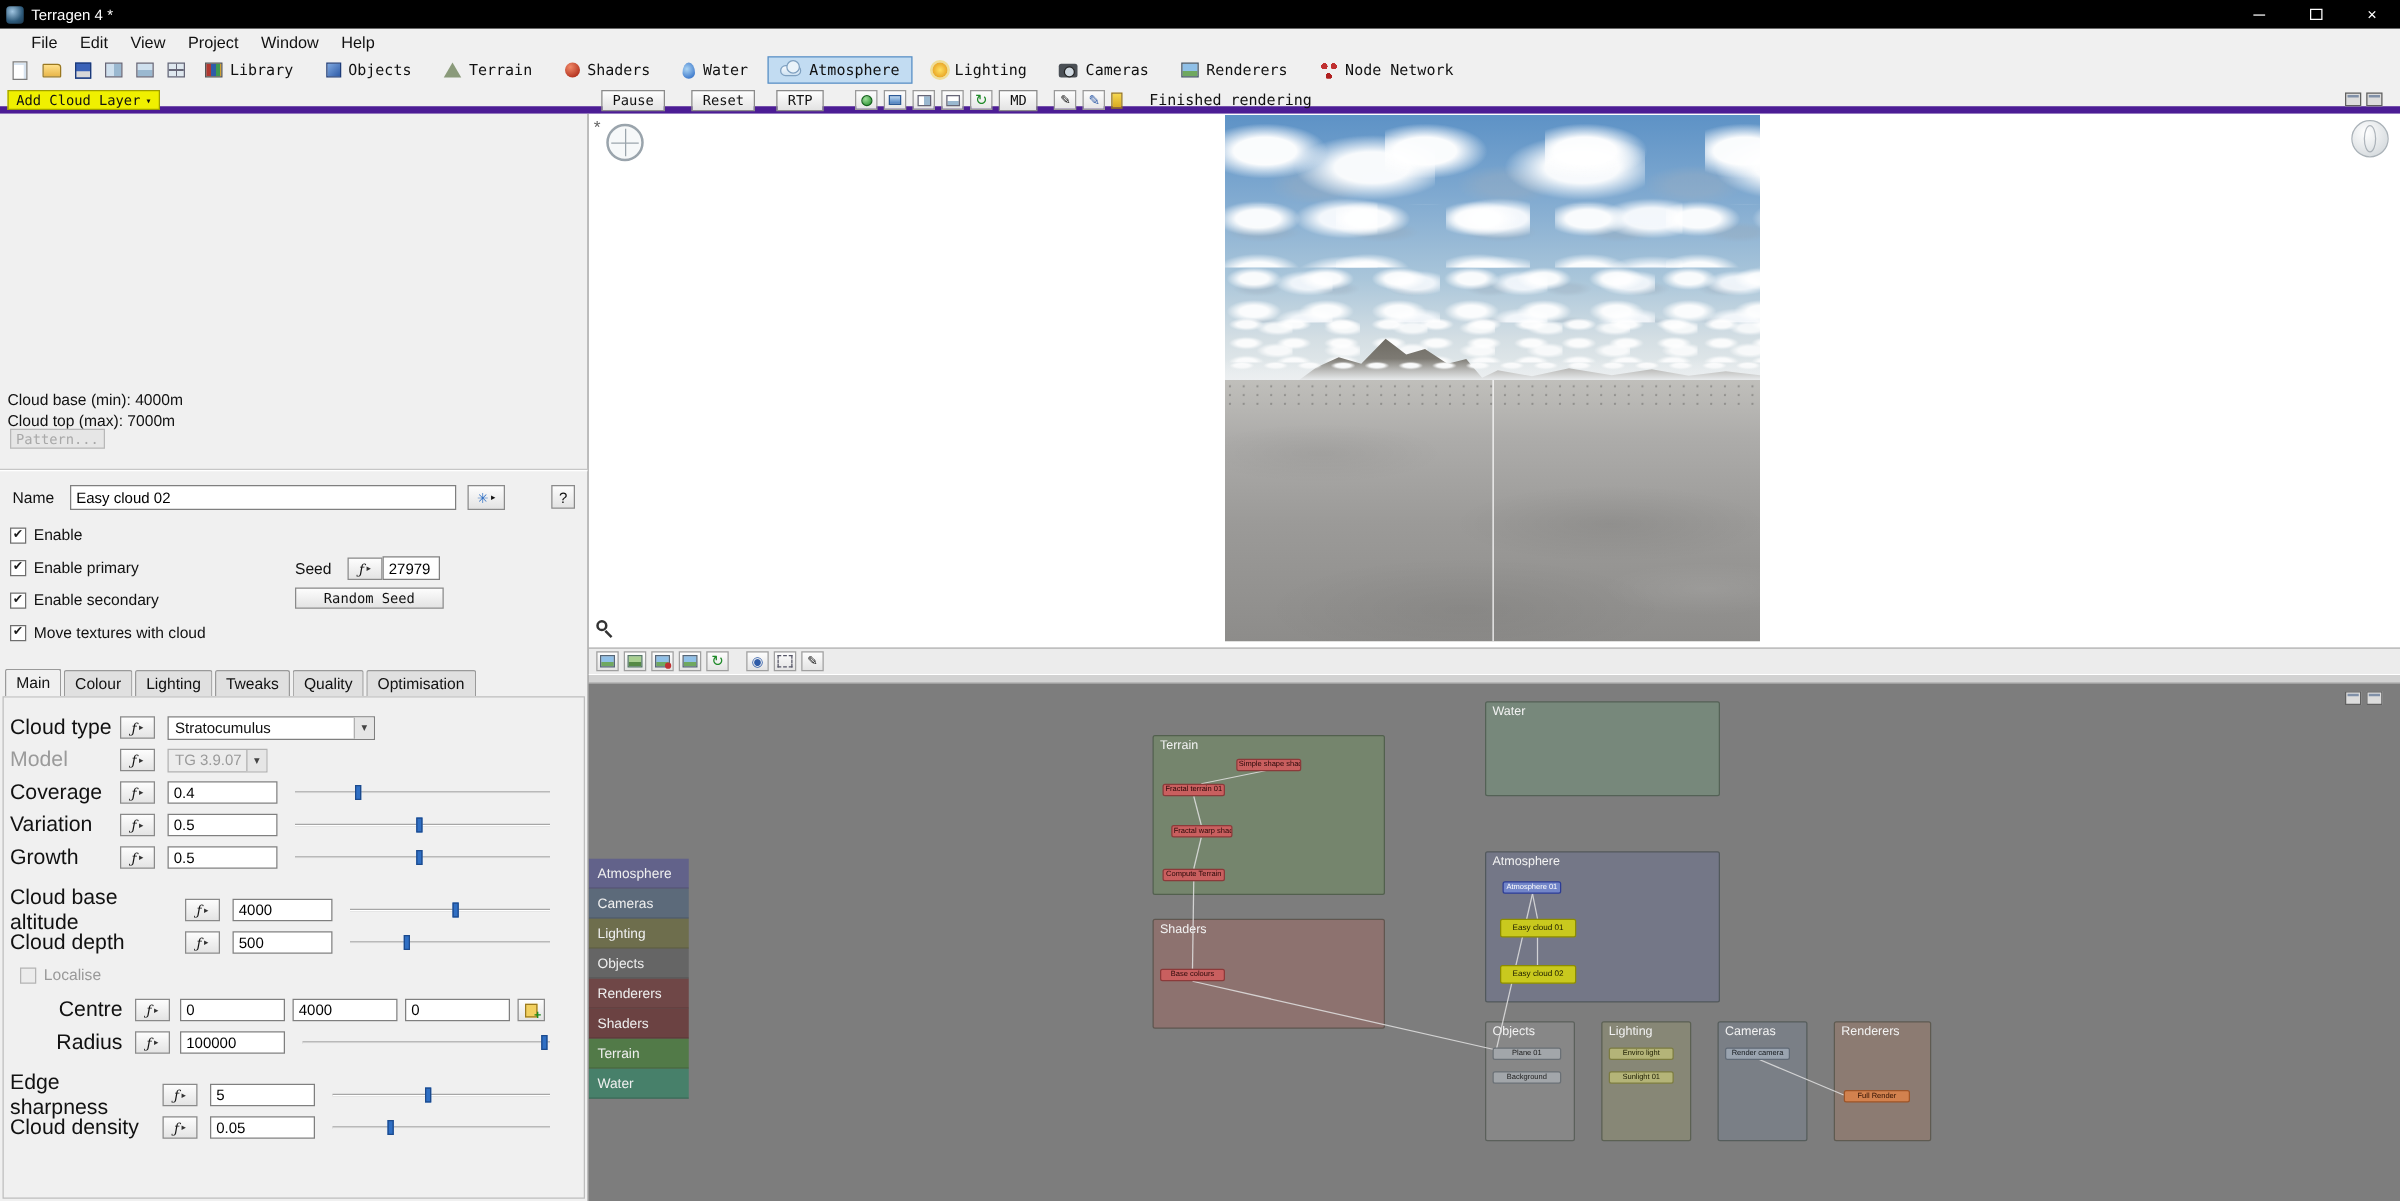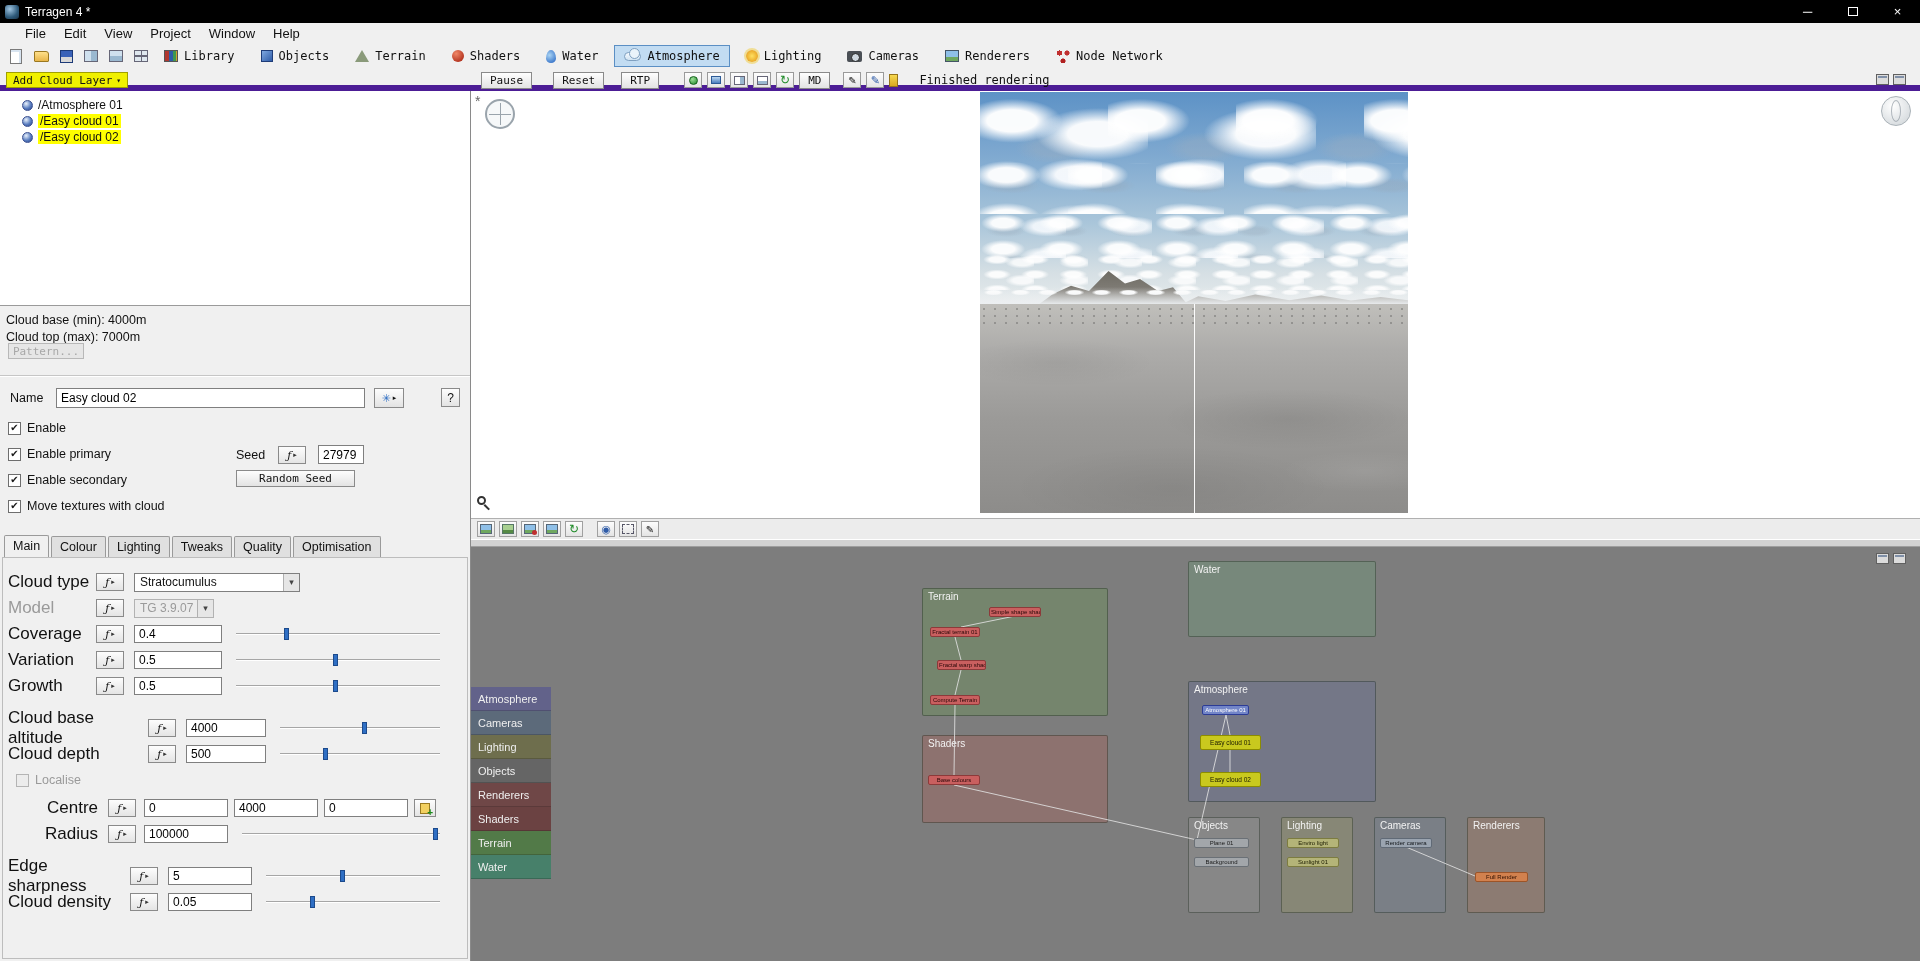--- a/index.html
+++ b/index.html
@@ -332,34 +332,20 @@
     <span id="render-status">Finished rendering</span>
   </div>
   <div style="position:absolute;right:14px;top:5px;display:flex;gap:4px">
     <span class="winmini"></span>
     <span class="winmini"></span>
   </div>
 </div>
 
 <div id="left-panel">
 
-  <div id="layer-list">
-    <div class="layer-item" style="top:6px">
-      <span class="sphere-icon"></span>
-      <span class="layer-label">/Atmosphere 01</span>
-    </div>
-    <div class="layer-item" style="top:22px">
-      <span class="sphere-icon"></span>
-      <span class="layer-label hl">/Easy cloud 01</span>
-    </div>
-    <div class="layer-item" style="top:38px">
-      <span class="sphere-icon"></span>
-      <span class="layer-label hl">/Easy cloud 02</span>
-    </div>
-  </div>
 
   <span class="info-text" style="top:222px">Cloud base (min): 4000m</span>
   <span class="info-text" style="top:239px">Cloud top (max): 7000m</span>
   <button id="pattern-btn">
       <span>Pattern...</span>
     </button>
   <div class="groove" style="top:284px"></div>
 
   <span class="abs" style="left:10px;top:300px;font-size:12.5px">Name</span>
   <input class="field abs" style="left: 56px; top: 297px; width: 309px;" value="Easy cloud 02">
@@ -377,21 +363,21 @@
   </div>
   <div class="cbrow" style="top:355px">
     <span class="checkbox checked">✔</span>
     <span class="cblabel">Enable primary</span>
   </div>
   <span class="abs" style="left:236px;top:357px;font-size:12.5px">Seed</span>
   <button class="fbtn abs" style="left:278px;top:355px">
       <span class="fb-f">ƒ</span>
       <span class="fb-a">▸</span>
     </button>
-  <input class="field abs" style="left: 318px; top: 354px; width: 46px; height: 19px;" value="27979">
+  <input class="field abs" style="left: 306px; top: 354px; width: 46px; height: 19px;" value="27979">
   <div class="cbrow" style="top:381px">
     <span class="checkbox checked">✔</span>
     <span class="cblabel">Enable secondary</span>
   </div>
   <button id="random-seed">
       <span>Random Seed</span>
     </button>
   <div class="cbrow" style="top:407px">
     <span class="checkbox checked">✔</span>
     <span class="cblabel">Move textures with cloud</span>

